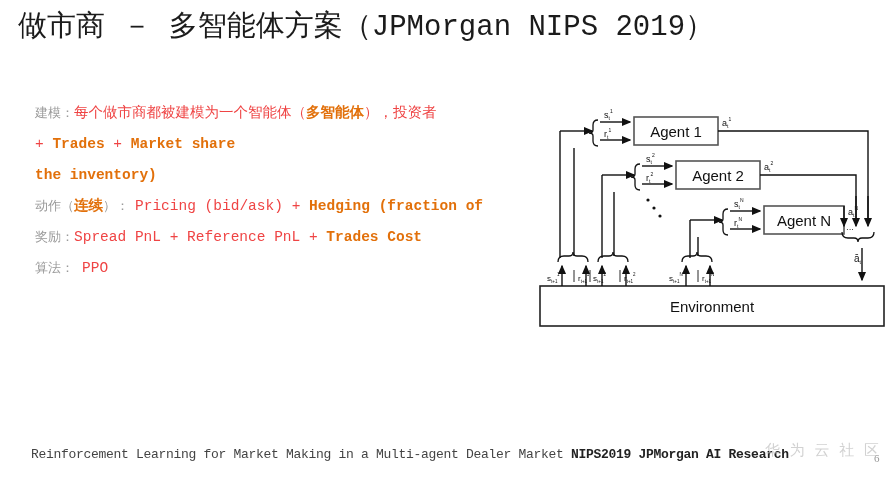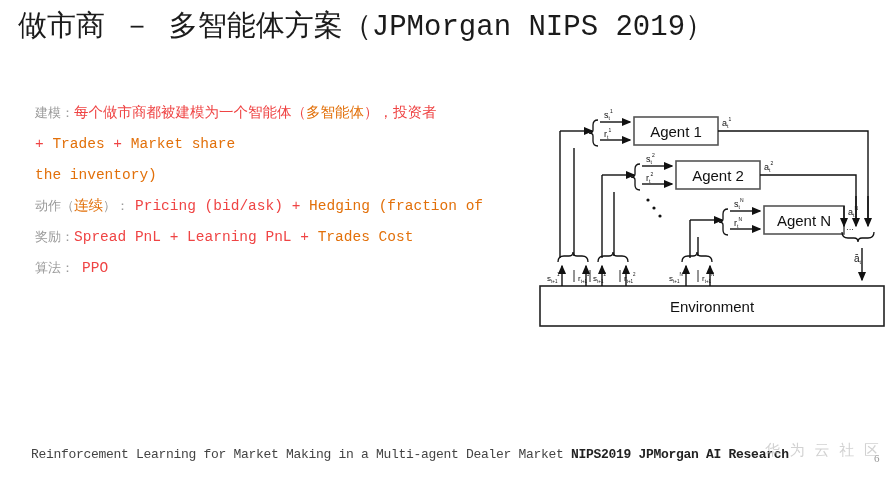--- a/index.html
+++ b/index.html
@@ -51,21 +51,21 @@
   }
   .cn-label {
     color: #9a9a9a;
     font-size: 13px;
   }
   .plain {
     color: #ef4444;
   }
   .hl {
     color: #e2700a;
-    font-weight: normal;
+    font-weight: bold;
   }
 
   
   #diagram {
     position: absolute;
     left: 536px;
     top: 96px;
     width: 352px;
     height: 236px;
   }
@@ -126,21 +126,21 @@
 
     <div class="body-line">
       <span class="hl">the inventory)</span>
     </div>
 
     <div class="body-line">
       <span class="cn-label">动作（</span><span class="hl">连续</span><span class="cn-label">）：</span><span class="plain" style="padding-left:6px">Pricing (bid/ask) + </span><span class="hl">Hedging (fraction of</span>
     </div>
 
     <div class="body-line">
-      <span class="cn-label">奖励：</span><span class="plain">Spread PnL + Learning PnL + </span><span class="hl">Trades Cost</span>
+      <span class="cn-label">奖励：</span><span class="plain">Spread PnL + Reference PnL + </span><span class="hl">Trades Cost</span>
     </div>
 
     <div class="body-line">
       <span class="cn-label">算法：</span><span class="plain" style="padding-left:8px">PPO</span>
     </div>
 
   </div>
 
   <div id="diagram">
     <svg width="352" height="236" viewBox="0 0 352 236" xmlns="http://www.w3.org/2000/svg">

